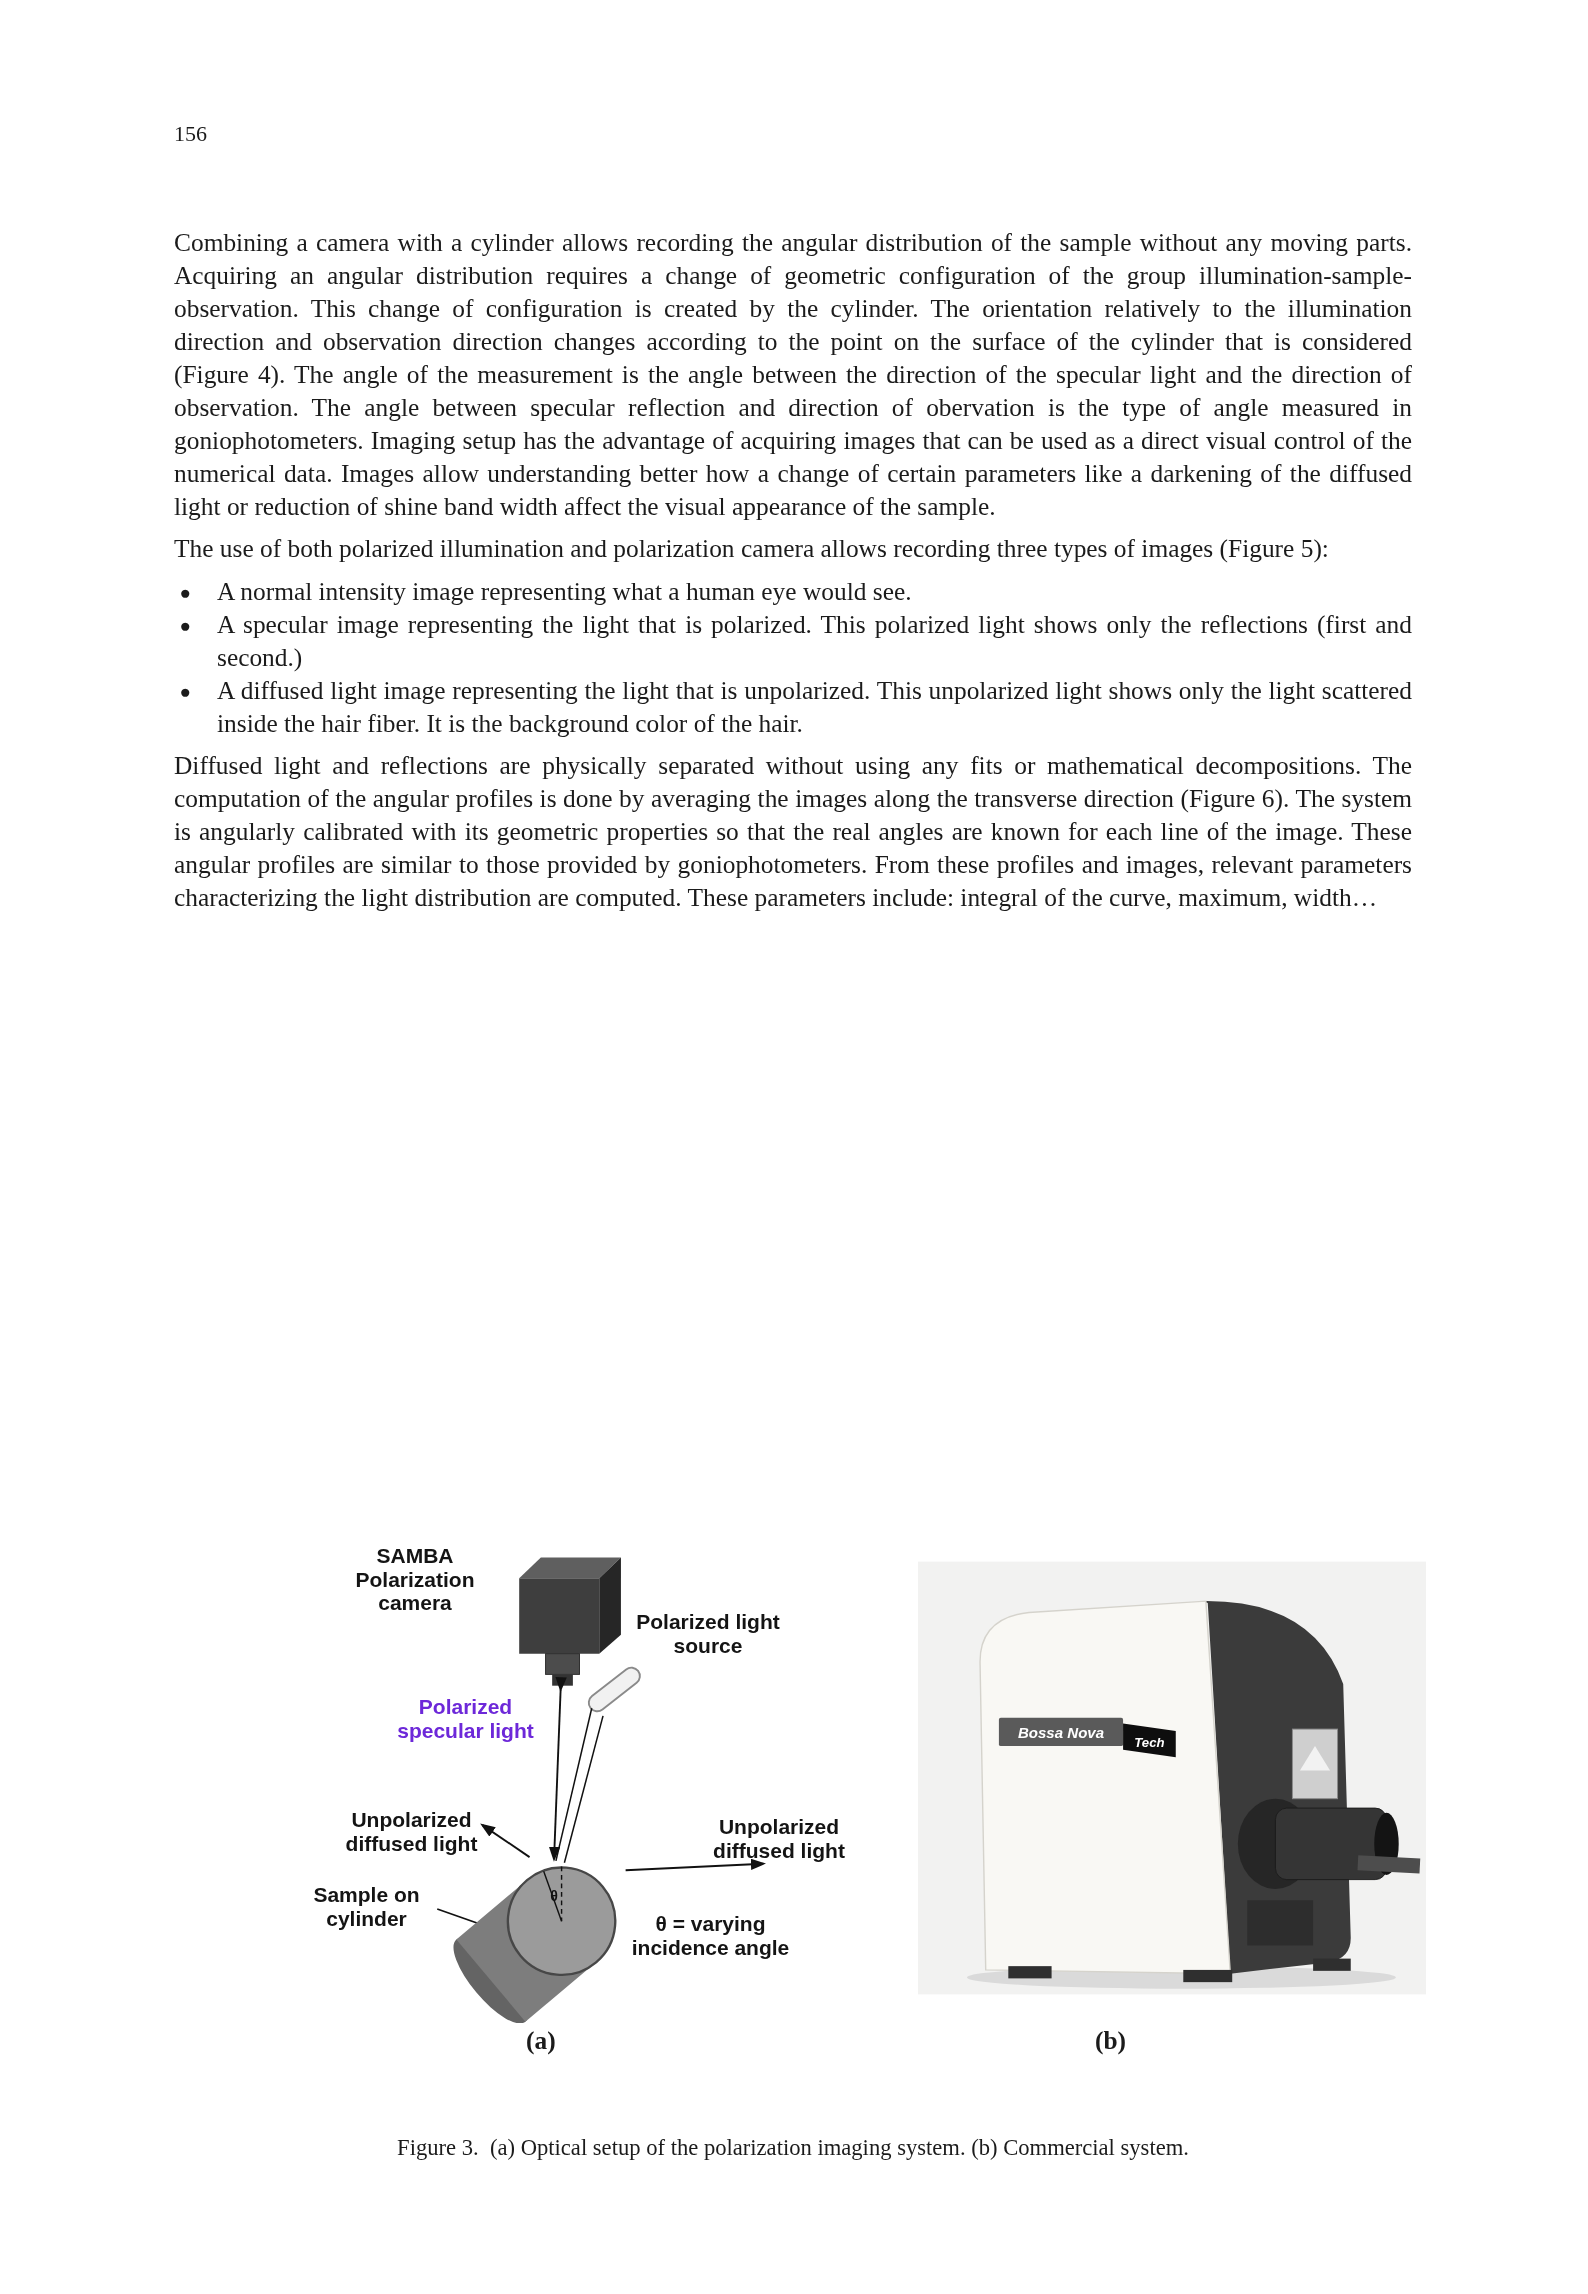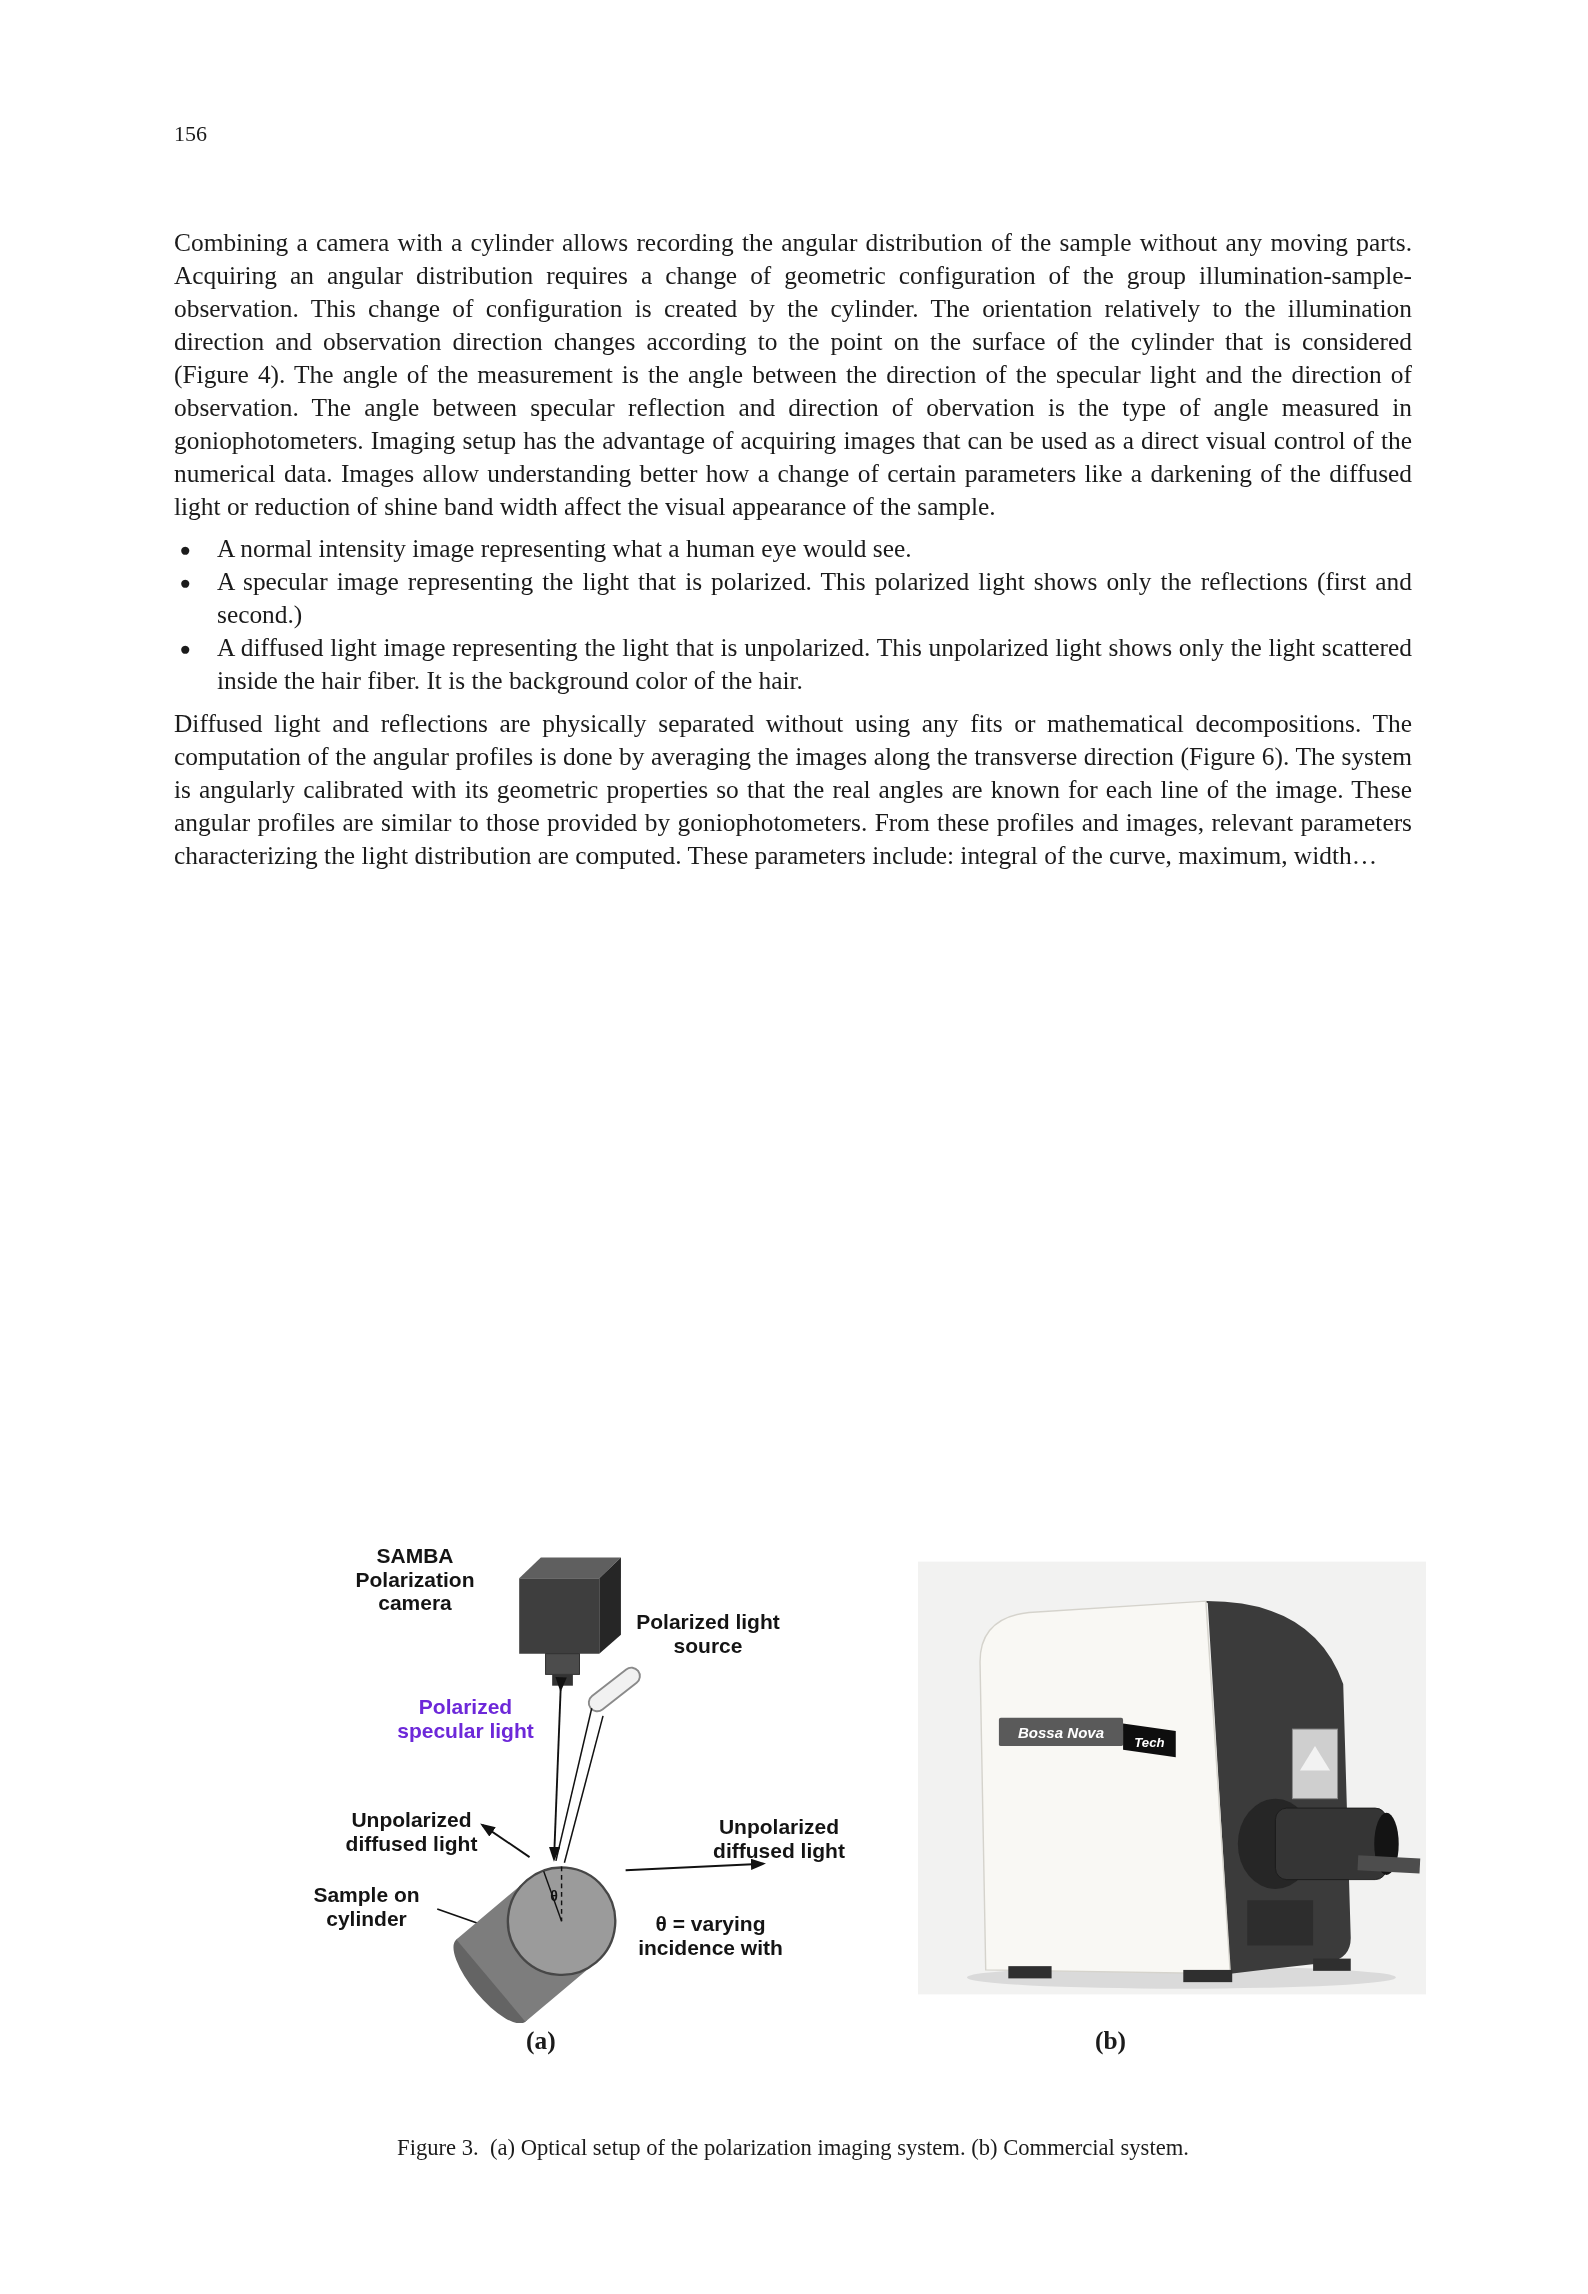--- a/index.html
+++ b/index.html
@@ -55,20 +55,21 @@
 <body>
 
 <div class="page">
 
   <div class="header">
     <span class="page-num">156</span>
   </div>
 
   <div class="body-text">
     <p>Combining a camera with a cylinder allows recording the angular distribution of the sample without any moving parts. Acquiring an angular distribution requires a change of geometric configuration of the group illumination-sample-observation. This change of configuration is created by the cylinder. The orientation relatively to the illumination direction and observation direction changes according to the point on the surface of the cylinder that is considered (Figure 4). The angle of the measurement is the angle between the direction of the specular light and the direction of observation. The angle between specular reflection and direction of obervation is the type of angle measured in goniophotometers. Imaging setup has the advantage of acquiring images that can be used as a direct visual control of the numerical data. Images allow understanding better how a change of certain parameters like a darkening of the diffused light or reduction of shine band width affect the visual appearance of the sample.</p>
+    <p>The use of both polarized illumination and polarization camera allows recording three types of images (Figure 5):</p>
     <ul class="bullets">
       <li>
         <span class="dot">●</span>
         <span>A normal intensity image representing what a human eye would see.</span>
       </li>
       <li>
         <span class="dot">●</span>
         <span>A specular image representing the light that is polarized. This polarized light shows only the reflections (first and second.)</span>
       </li>
       <li>
@@ -132,21 +133,21 @@
 source</div>
         <div class="dlabel gray" style="left:109px;top:162px;width:155px;">Polarized
 specular light</div>
         <div class="dlabel" style="left:56px;top:275px;width:153px;">Unpolarized
 diffused light</div>
         <div class="dlabel" style="left:420px;top:282px;width:160px;">Unpolarized
 diffused light</div>
         <div class="dlabel" style="left:19px;top:350px;width:137px;">Sample on
 cylinder</div>
         <div class="dlabel" style="left:335px;top:379px;width:193px;">θ = varying
-incidence with</div>
+incidence angle</div>
         <div class="sublabel" style="left:247px;">(a)</div>
       </div>
 
       <div class="fig-b">
         <svg width="508" height="490" viewBox="0 0 540 520">
 
           <rect x="0" y="30" width="540" height="460" fill="#f2f2f1"></rect>
           <ellipse cx="280" cy="472" rx="228" ry="12" fill="#dadada"></ellipse>
 
           <g>

